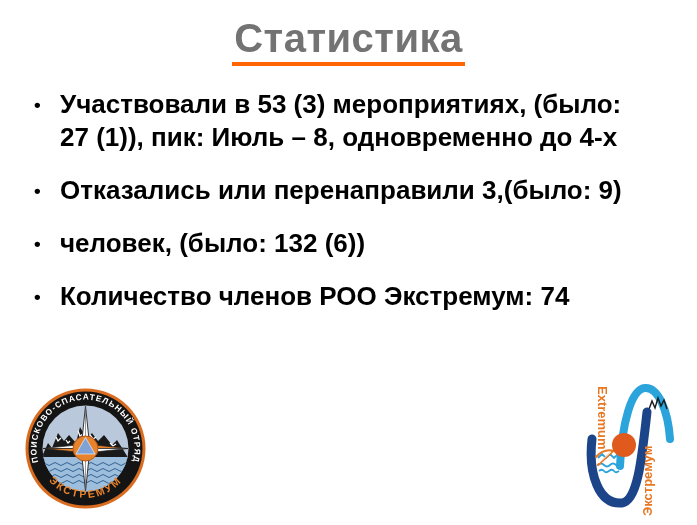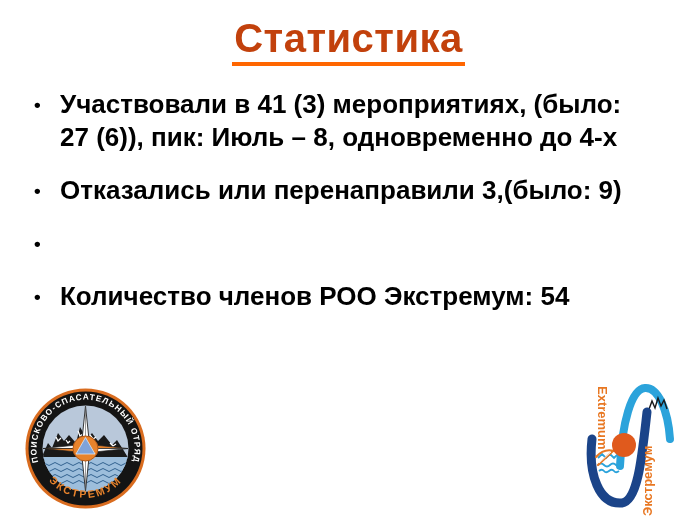--- a/index.html
+++ b/index.html
@@ -8,21 +8,21 @@
     width:697px;height:525px;
     background:#ffffff;
     font-family:"Liberation Sans","DejaVu Sans",sans-serif;
     overflow:hidden;
   }
   .title{
     margin:16px 0 0 0;
     text-align:center;
     font-size:40px;
     font-weight:bold;
-    color:#c2410c;
+    color:#737373;
   }
   .title .title-text{
     display:inline-block;
     border-bottom:4px solid #FF6600;
     padding:0 2px 1px 2px;
     letter-spacing:0.5px;
   }
   .bullets{
     list-style:none;
     margin:22px 0 0 0;
@@ -60,39 +60,40 @@
 <body>
 
 <div class="slide">
 
   <h1 class="title"><span class="title-text">Статистика</span></h1>
 
   <ul class="bullets">
     <li>
       <span class="dot">•</span>
       <span class="lines">
-        <span class="line">Участвовали в 41 (3) мероприятиях, (было:</span>
-        <span class="line">27 (6)), пик: Июль – 8, одновременно до 4-х</span>
+        <span class="line">Участвовали в 53 (3) мероприятиях, (было:</span>
+        <span class="line">27 (1)), пик: Июль – 8, одновременно до 4-х</span>
       </span>
     </li>
     <li>
       <span class="dot">•</span>
       <span class="lines">
         <span class="line">Отказались или перенаправили 3,(было: 9)</span>
       </span>
     </li>
     <li>
       <span class="dot">•</span>
       <span class="lines">
+        <span class="line">человек, (было: 132 (6))</span>
       </span>
     </li>
     <li>
       <span class="dot">•</span>
       <span class="lines">
-        <span class="line">Количество членов РОО Экстремум: 54</span>
+        <span class="line">Количество членов РОО Экстремум: 74</span>
       </span>
     </li>
   </ul>
 
   <svg class="logo-left" viewBox="0 0 123 123" aria-hidden="true">
     <defs>
       <clipPath id="innerClip">
           <circle cx="61.5" cy="61.5" r="43"></circle>
         </clipPath>
       <path id="arcTop" d="M 15.5,78.5 A 49,49 0 1 1 107.5,78.5" fill="none"></path>

